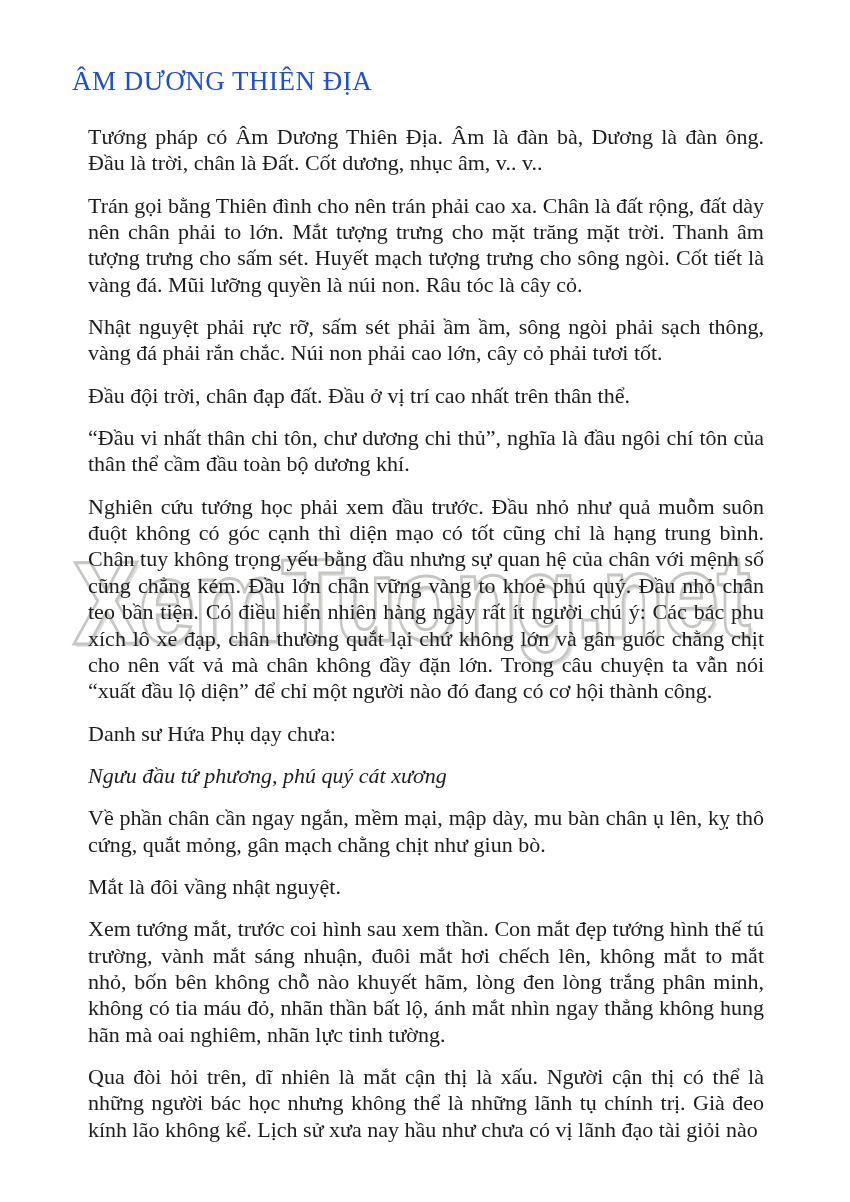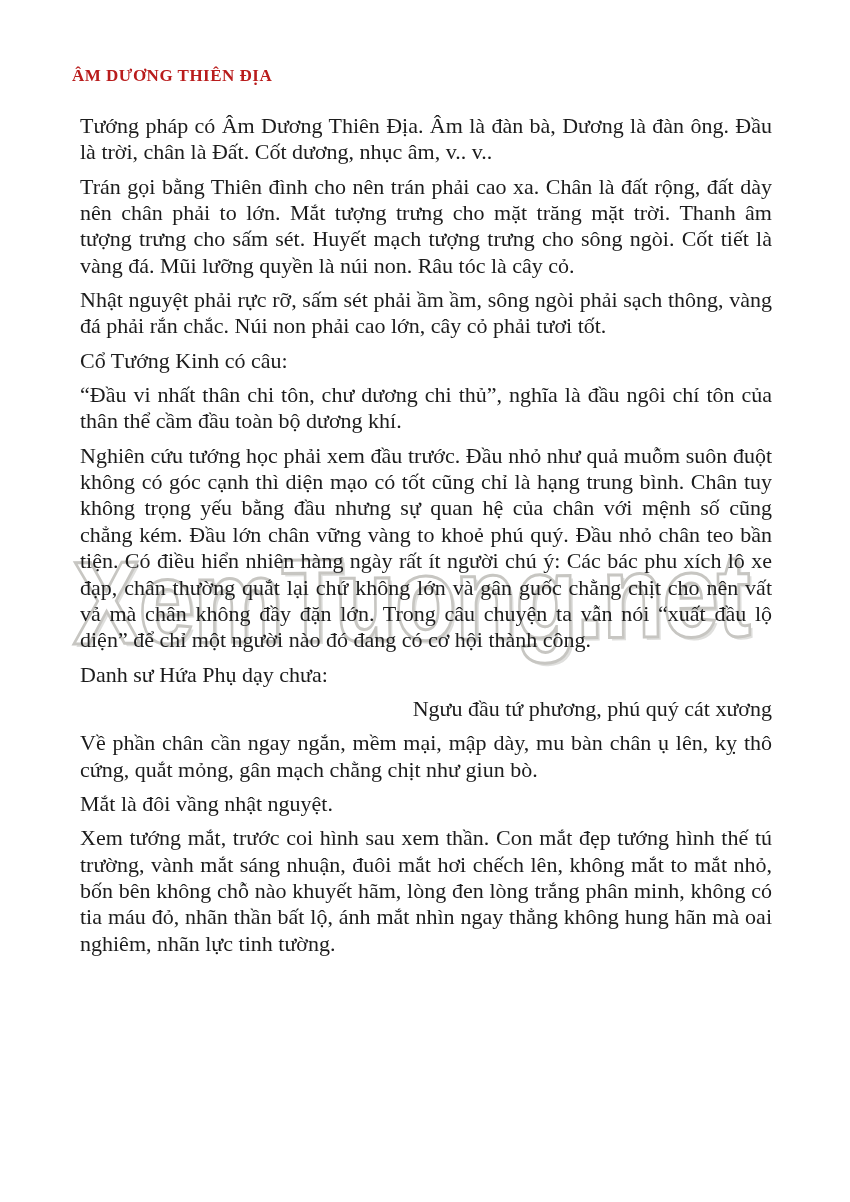--- a/index.html
+++ b/index.html
@@ -34,35 +34,36 @@
     transform-origin: left top;
     user-select: none;
   }
   .content {
     position: relative;
     z-index: 1;
     padding: 66px 70px 0 72px;
   }
   .doc-title {
     margin: 0 0 27px 0;
-    font-size: 17px;
-    font-weight: bold;
+    font-size: 27px;
+    font-weight: normal;
     letter-spacing: 0.5px;
-    color: #b91c1c;
+    color: #1d4ed8;
   }
   .body-text p {
-    margin: 8px;
+    margin: 16px;
     font-size: 22px;
     line-height: 26.35px;
     color: #1c1c1c;
     text-align: justify;
     text-justify: inter-word;
   }
   .body-text p.italic {
-    text-align: right;
+    font-style: italic;
+    text-align: left;
   }
   .footer {
     position: absolute;
     left: 0;
     right: 0;
     top: 1152px;
     z-index: 1;
     display: flex;
     justify-content: center;
   }
@@ -85,26 +86,27 @@
   <div class="watermark">XemTuong.net</div>
 
   <div class="content">
 
     <h1 class="doc-title">ÂM DƯƠNG THIÊN ĐỊA</h1>
 
     <div class="body-text">
       <p>Tướng pháp có Âm Dương Thiên Địa. Âm là đàn bà, Dương là đàn ông. Đầu là trời, chân là Đất. Cốt dương, nhục âm, v.. v..</p>
       <p>Trán gọi bằng Thiên đình cho nên trán phải cao xa. Chân là đất rộng, đất dày nên chân phải to lớn. Mắt tượng trưng cho mặt trăng mặt trời. Thanh âm tượng trưng cho sấm sét. Huyết mạch tượng trưng cho sông ngòi. Cốt tiết là vàng đá. Mũi lưỡng quyền là núi non. Râu tóc là cây cỏ.</p>
       <p>Nhật nguyệt phải rực rỡ, sấm sét phải ầm ầm, sông ngòi phải sạch thông, vàng đá phải rắn chắc. Núi non phải cao lớn, cây cỏ phải tươi tốt.</p>
-      <p>Cổ Tướng Kinh có câu:</p>
+      <p>Đầu đội trời, chân đạp đất. Đầu ở vị trí cao nhất trên thân thể.</p>
       <p>“Đầu vi nhất thân chi tôn, chư dương chi thủ”, nghĩa là đầu ngôi chí tôn của thân thể cầm đầu toàn bộ dương khí.</p>
       <p>Nghiên cứu tướng học phải xem đầu trước. Đầu nhỏ như quả muỗm suôn đuột không có góc cạnh thì diện mạo có tốt cũng chỉ là hạng trung bình. Chân tuy không trọng yếu bằng đầu nhưng sự quan hệ của chân với mệnh số cũng chẳng kém. Đầu lớn chân vững vàng to khoẻ phú quý. Đầu nhỏ chân teo bần tiện. Có điều hiển nhiên hàng ngày rất ít người chú ý: Các bác phu xích lô xe đạp, chân thường quắt lại chứ không lớn và gân guốc chằng chịt cho nên vất vả mà chân không đầy đặn lớn. Trong câu chuyện ta vẫn nói “xuất đầu lộ diện” để chỉ một người nào đó đang có cơ hội thành công.</p>
       <p>Danh sư Hứa Phụ dạy chưa:</p>
       <p class="italic">Ngưu đầu tứ phương, phú quý cát xương</p>
       <p>Về phần chân cần ngay ngắn, mềm mại, mập dày, mu bàn chân ụ lên, kỵ thô cứng, quắt mỏng, gân mạch chằng chịt như giun bò.</p>
       <p>Mắt là đôi vầng nhật nguyệt.</p>
       <p>Xem tướng mắt, trước coi hình sau xem thần. Con mắt đẹp tướng hình thế tú trường, vành mắt sáng nhuận, đuôi mắt hơi chếch lên, không mắt to mắt nhỏ, bốn bên không chỗ nào khuyết hãm, lòng đen lòng trắng phân minh, không có tia máu đỏ, nhãn thần bất lộ, ánh mắt nhìn ngay thẳng không hung hãn mà oai nghiêm, nhãn lực tinh tường.</p>
+      <p>Qua đòi hỏi trên, dĩ nhiên là mắt cận thị là xấu. Người cận thị có thể là những người bác học nhưng không thể là những lãnh tụ chính trị. Già đeo kính lão không kể. Lịch sử xưa nay hầu như chưa có vị lãnh đạo tài giỏi nào</p>
     </div>
 
   </div>
 
 
 </div>
 
 </body></html>

